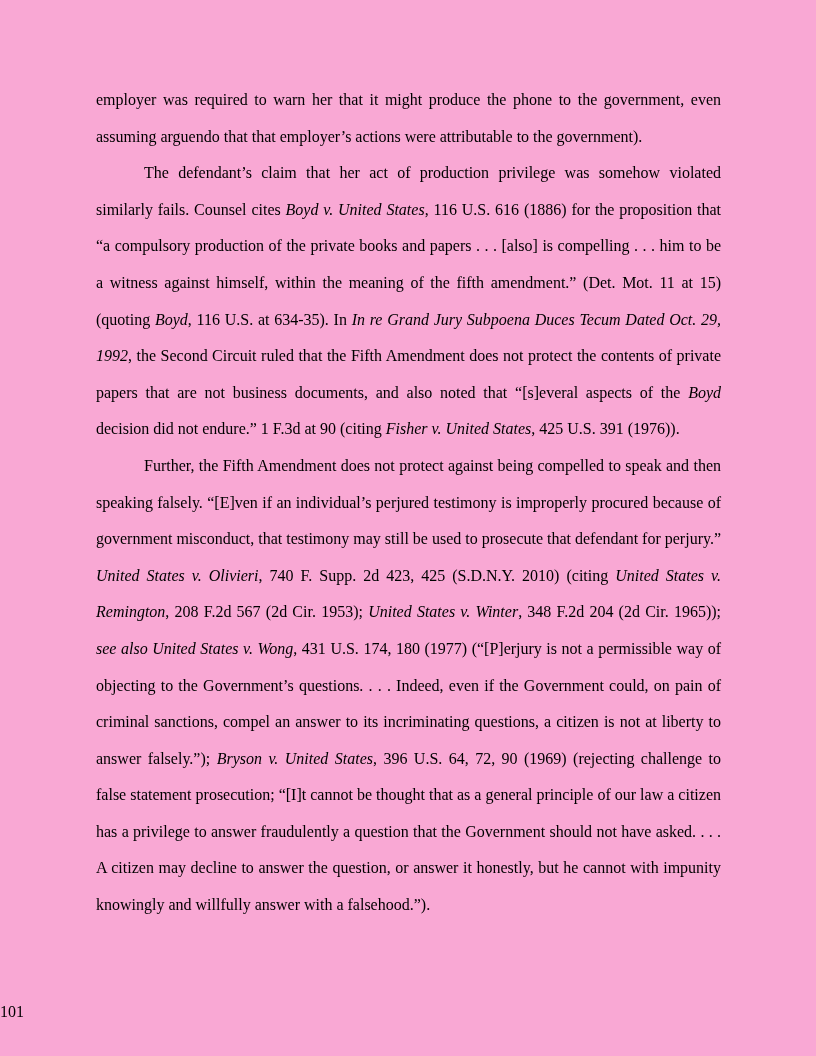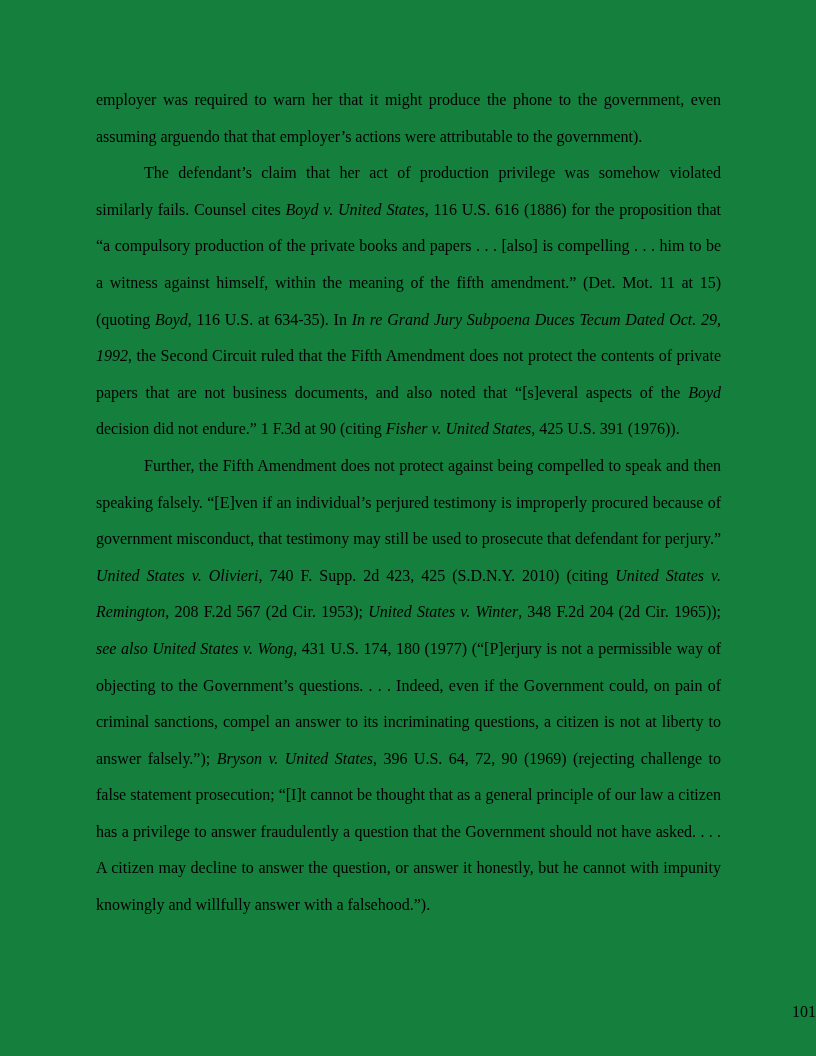--- a/index.html
+++ b/index.html
@@ -11,21 +11,21 @@
     width: 816px;
     height: 1056px;
     position: relative;
     font-family: "Liberation Serif", serif;
     color: #000000;
     overflow: hidden;
   }
   .page {
     position: absolute;
     inset: 0;
-    background: #15803d;
+    background: #f9a8d4;
   }
   .doc-body {
     position: absolute;
     left: 96px;
     top: 82px;
     width: 625px;
     font-size: 16px;
     line-height: 36.6px;
     text-align: justify;
   }
@@ -36,21 +36,21 @@
   .doc-body p.indent {
     text-indent: 48px;
   }
   .doc-body i {
   }
   .page-footer {
     position: absolute;
     left: 0;
     right: 0;
     bottom: 36px;
-    text-align: right;
+    text-align: left;
     font-size: 16px;
     line-height: 16px;
   }
 </style>
 </head>
 <body>
 
 <div class="page">
   <div class="doc-body" id="doc-body">
       <p><span>employer was required to warn her that it might produce the phone to the government, even assuming arguendo that that employer’s actions were attributable to the government).</span></p>

